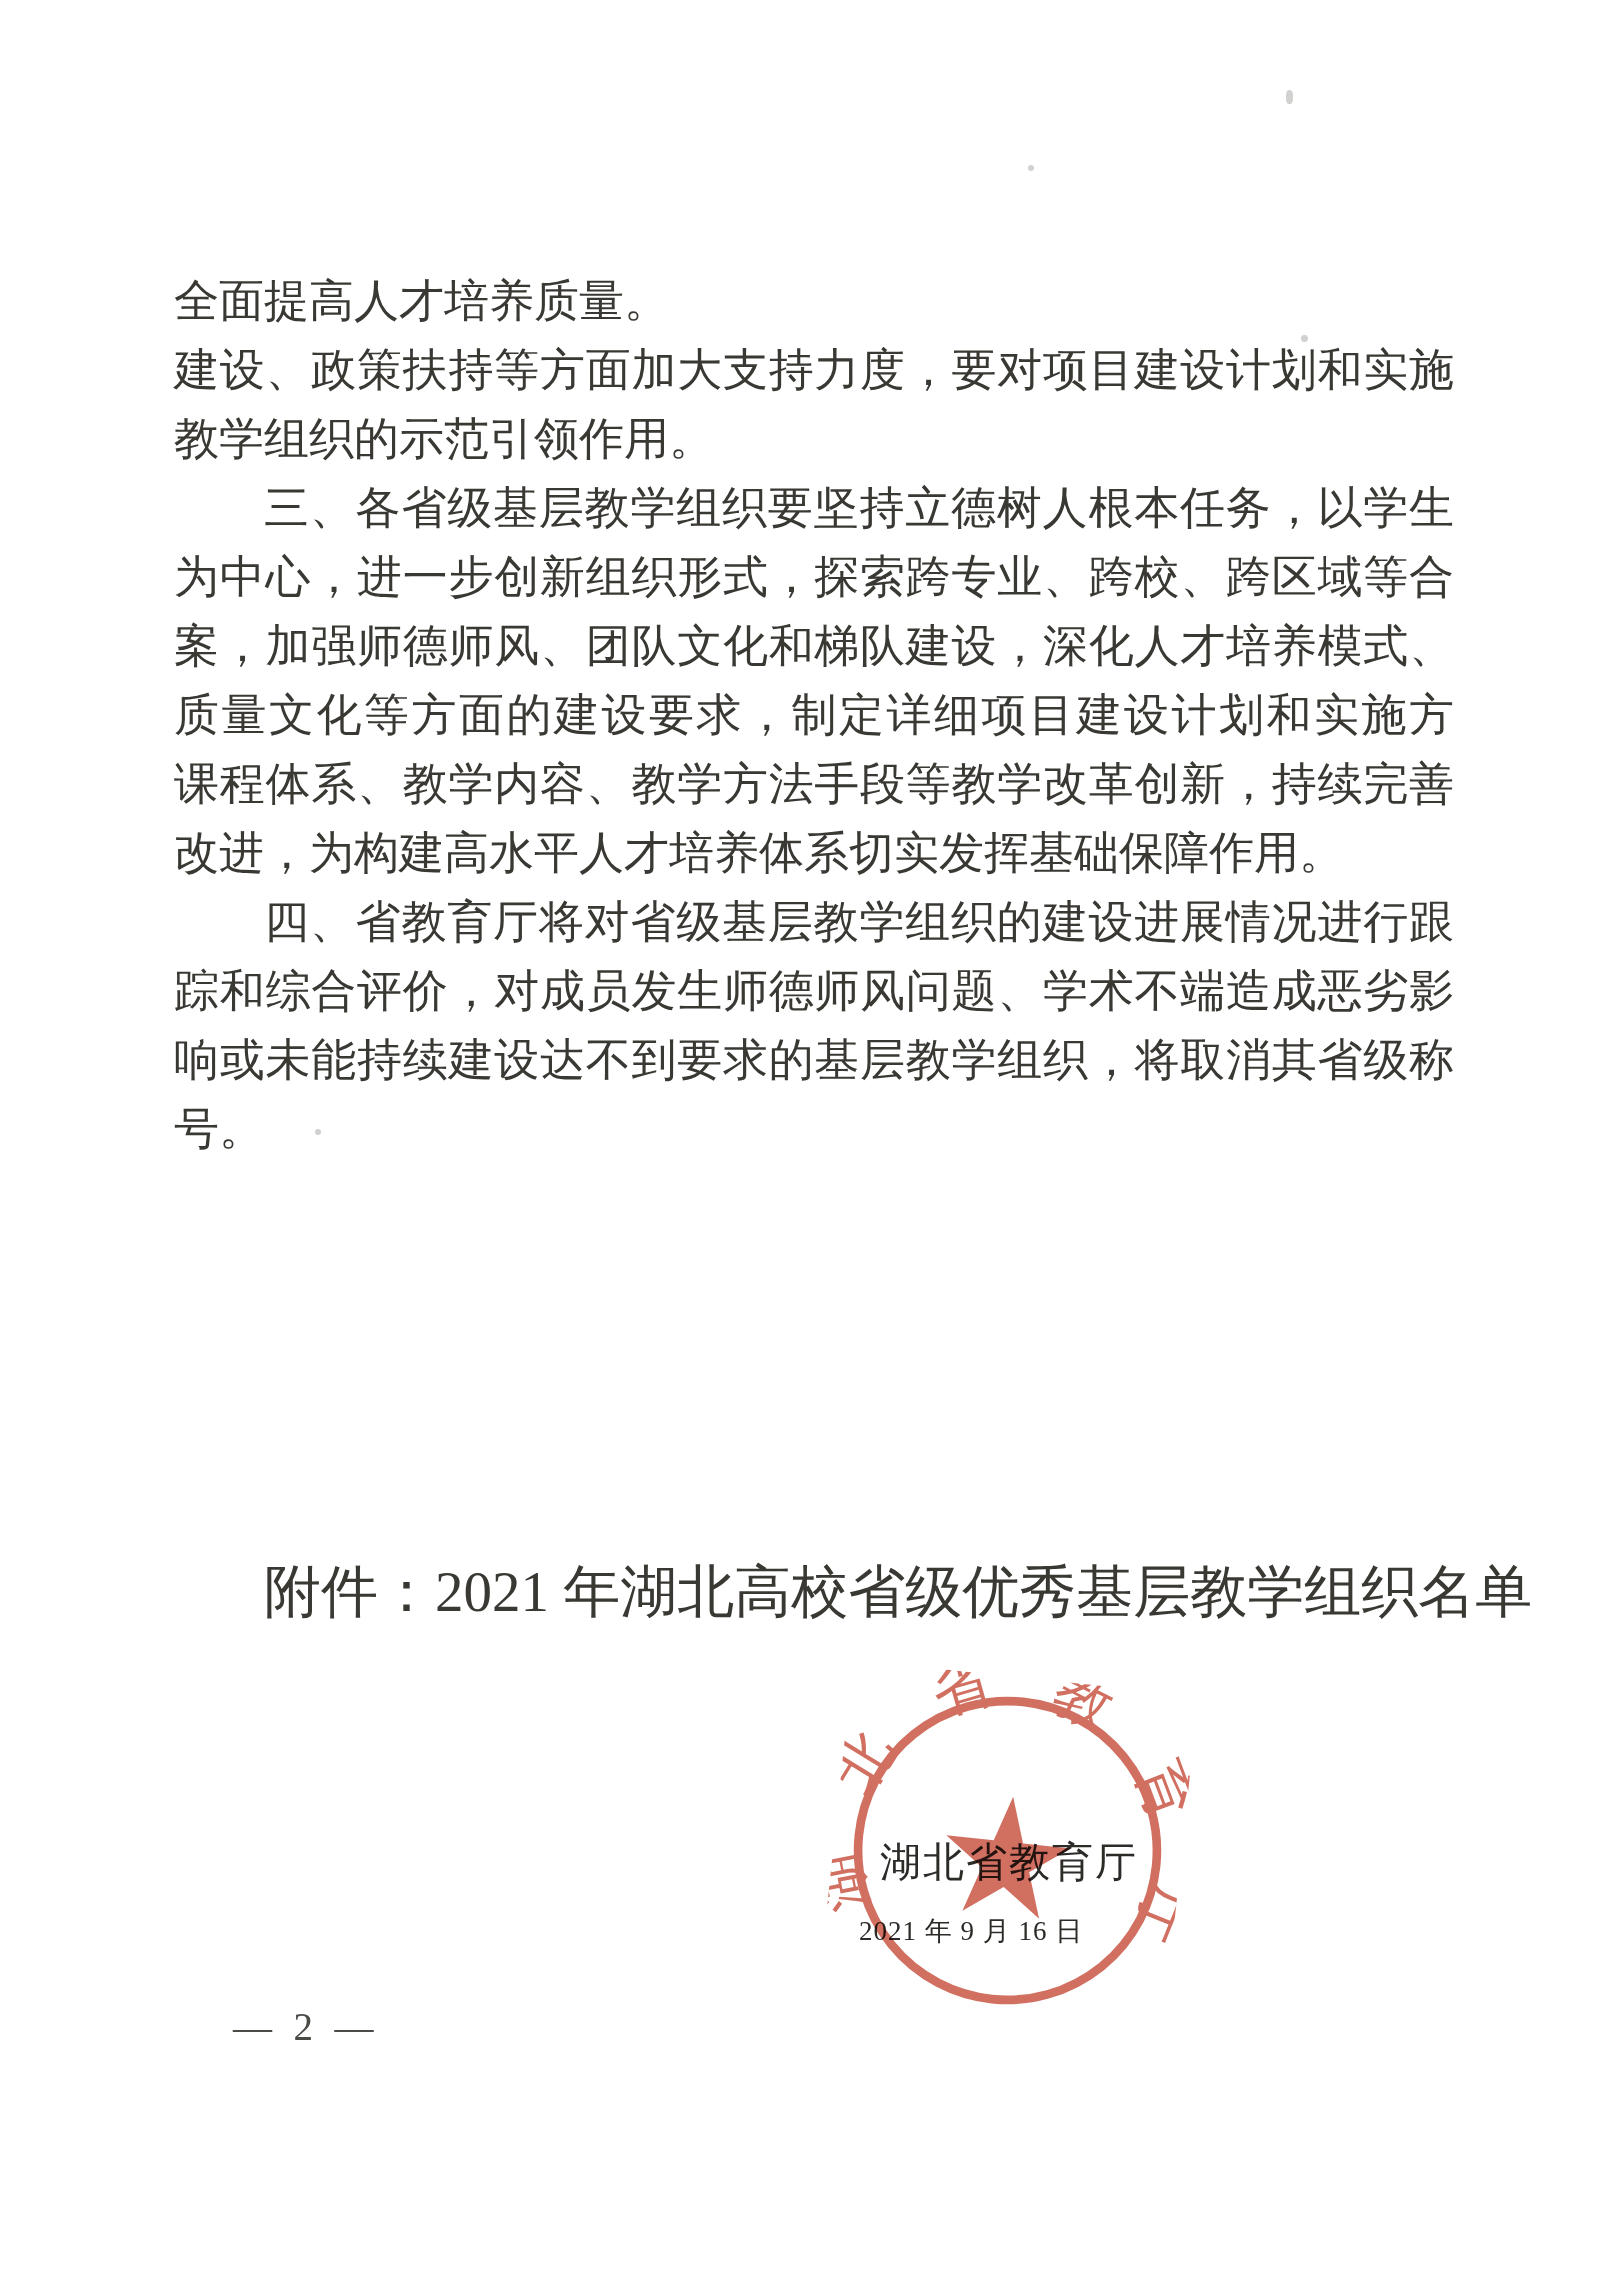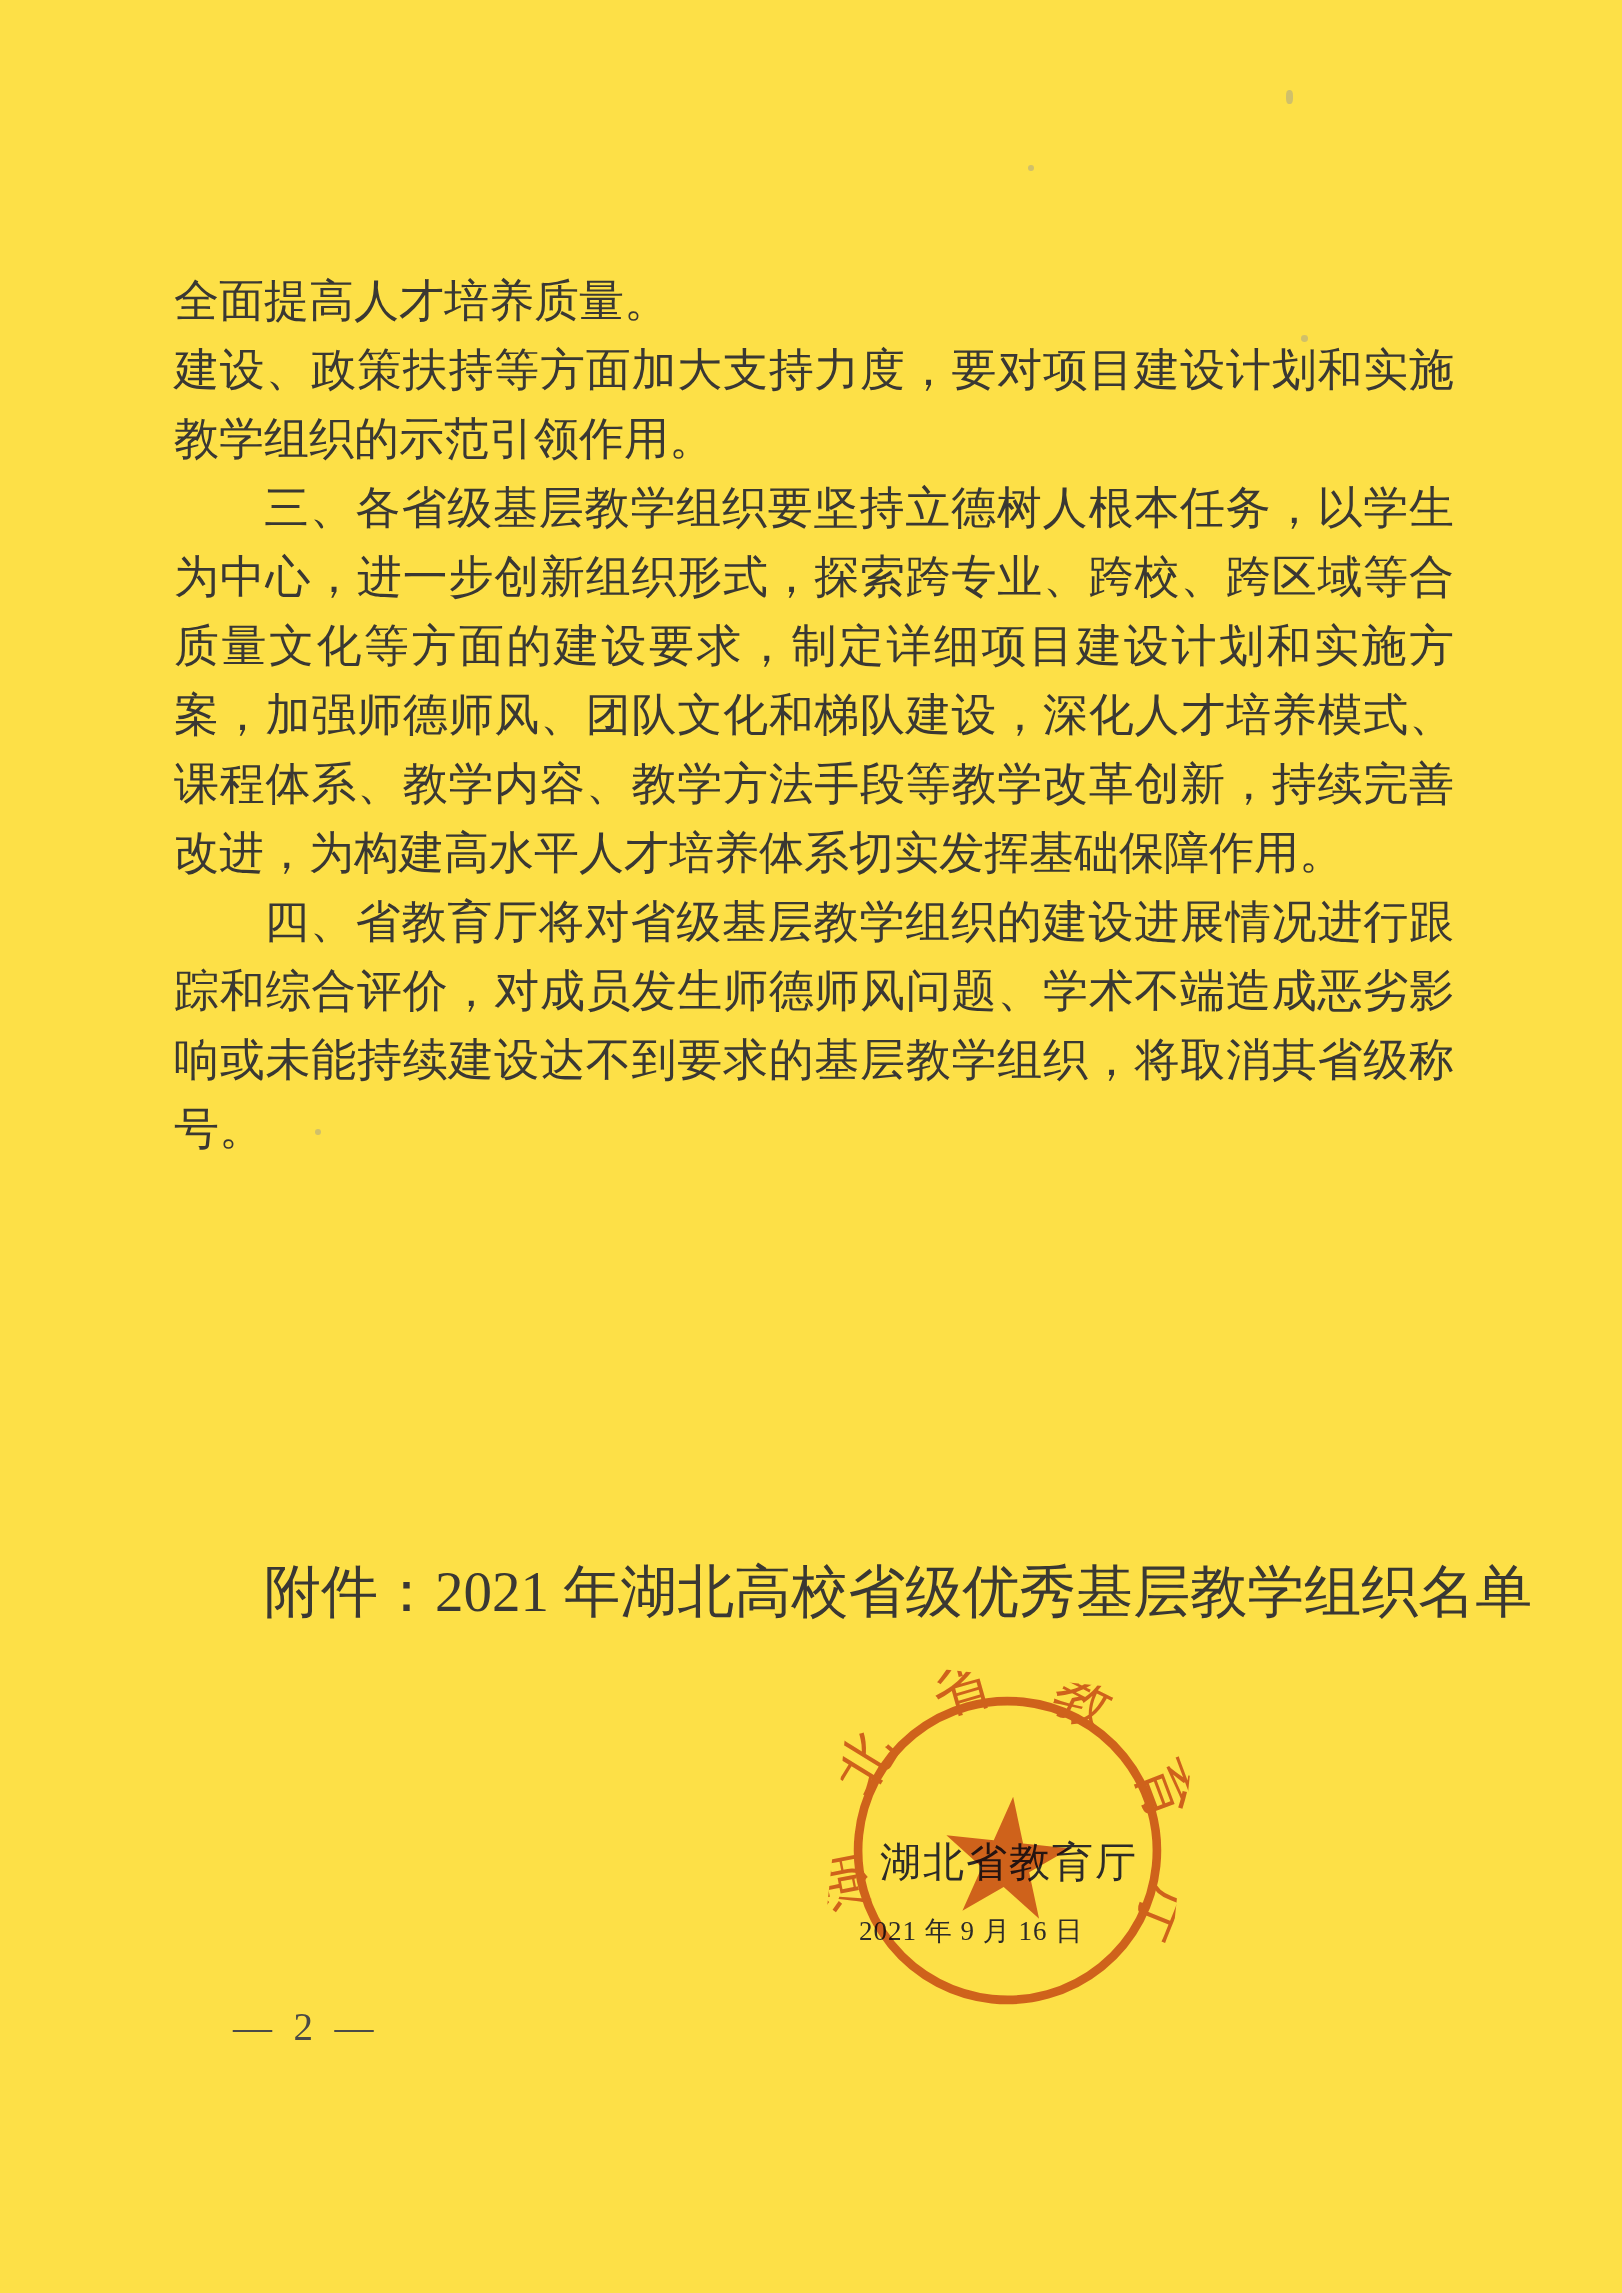--- a/index.html
+++ b/index.html
@@ -1,20 +1,20 @@
 <!DOCTYPE html>
 <html><head>
 <meta charset="utf-8">
 <style>
   html,body{margin:0;padding:0;background:#e9e8e6;}
   .page{
     position:relative;
     width:1622px;height:2294px;
     margin:0 auto;
-    background:#fde047;
+    background:#ffffff;
     overflow:hidden;
     font-family:"Liberation Serif","DejaVu Serif",serif;
     color:#3a3833;
   }
   
   .body-text{
     position:absolute;left:174px;top:267px;width:1280px;
   }
   .line{
     height:69px;line-height:69px;font-size:45px;
@@ -64,22 +64,22 @@
 <body>
 
 <div class="page">
 
   <div class="body-text">
       <div class="line end">全面提高人才培养质量。</div>
       <div class="line mid">建设、政策扶持等方面加大支持力度，要对项目建设计划和实施</div>
       <div class="line end">教学组织的示范引领作用。</div>
       <div class="line first">三、各省级基层教学组织要坚持立德树人根本任务，以学生</div>
       <div class="line mid">为中心，进一步创新组织形式，探索跨专业、跨校、跨区域等合</div>
+      <div class="line mid">案，加强师德师风、团队文化和梯队建设，深化人才培养模式、</div>
       <div class="line mid">质量文化等方面的建设要求，制定详细项目建设计划和实施方</div>
-      <div class="line mid">案，加强师德师风、团队文化和梯队建设，深化人才培养模式、</div>
       <div class="line mid">课程体系、教学内容、教学方法手段等教学改革创新，持续完善</div>
       <div class="line end">改进，为构建高水平人才培养体系切实发挥基础保障作用。</div>
       <div class="line first">四、省教育厅将对省级基层教学组织的建设进展情况进行跟</div>
       <div class="line mid">踪和综合评价，对成员发生师德师风问题、学术不端造成恶劣影</div>
       <div class="line mid">响或未能持续建设达不到要求的基层教学组织，将取消其省级称</div>
       <div class="line end">号。</div>
     </div>
 
   <div class="attachment">附件：2021 年湖北高校省级优秀基层教学组织名单</div>
 

